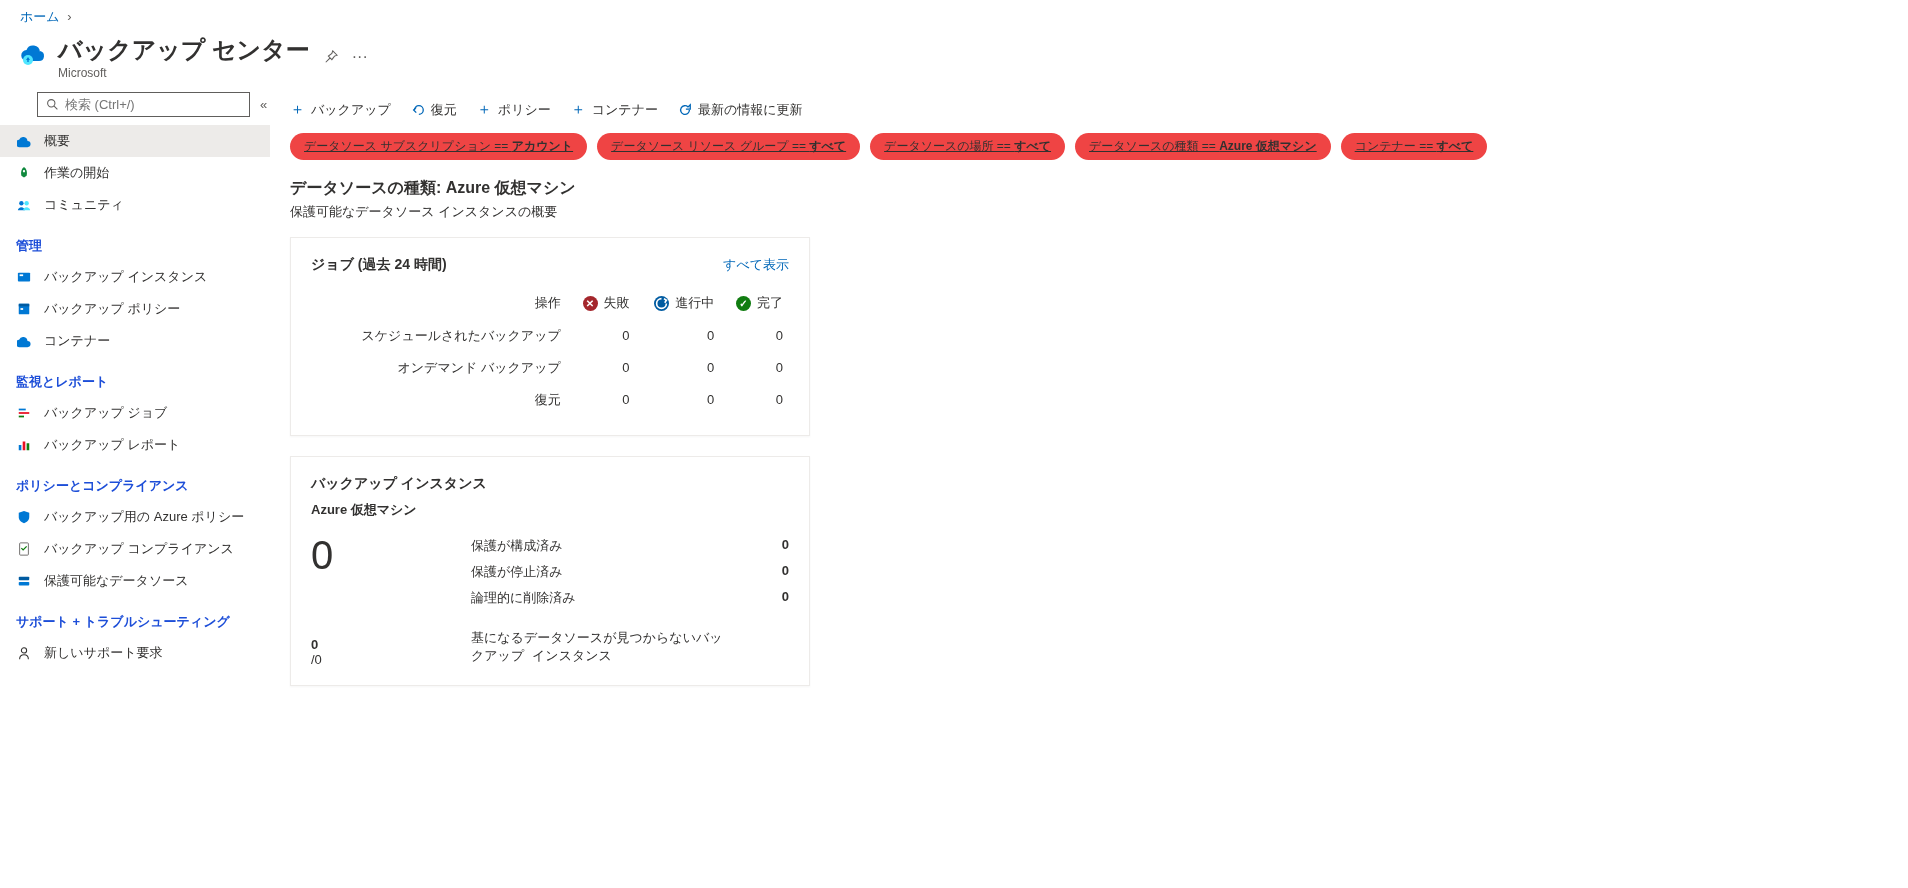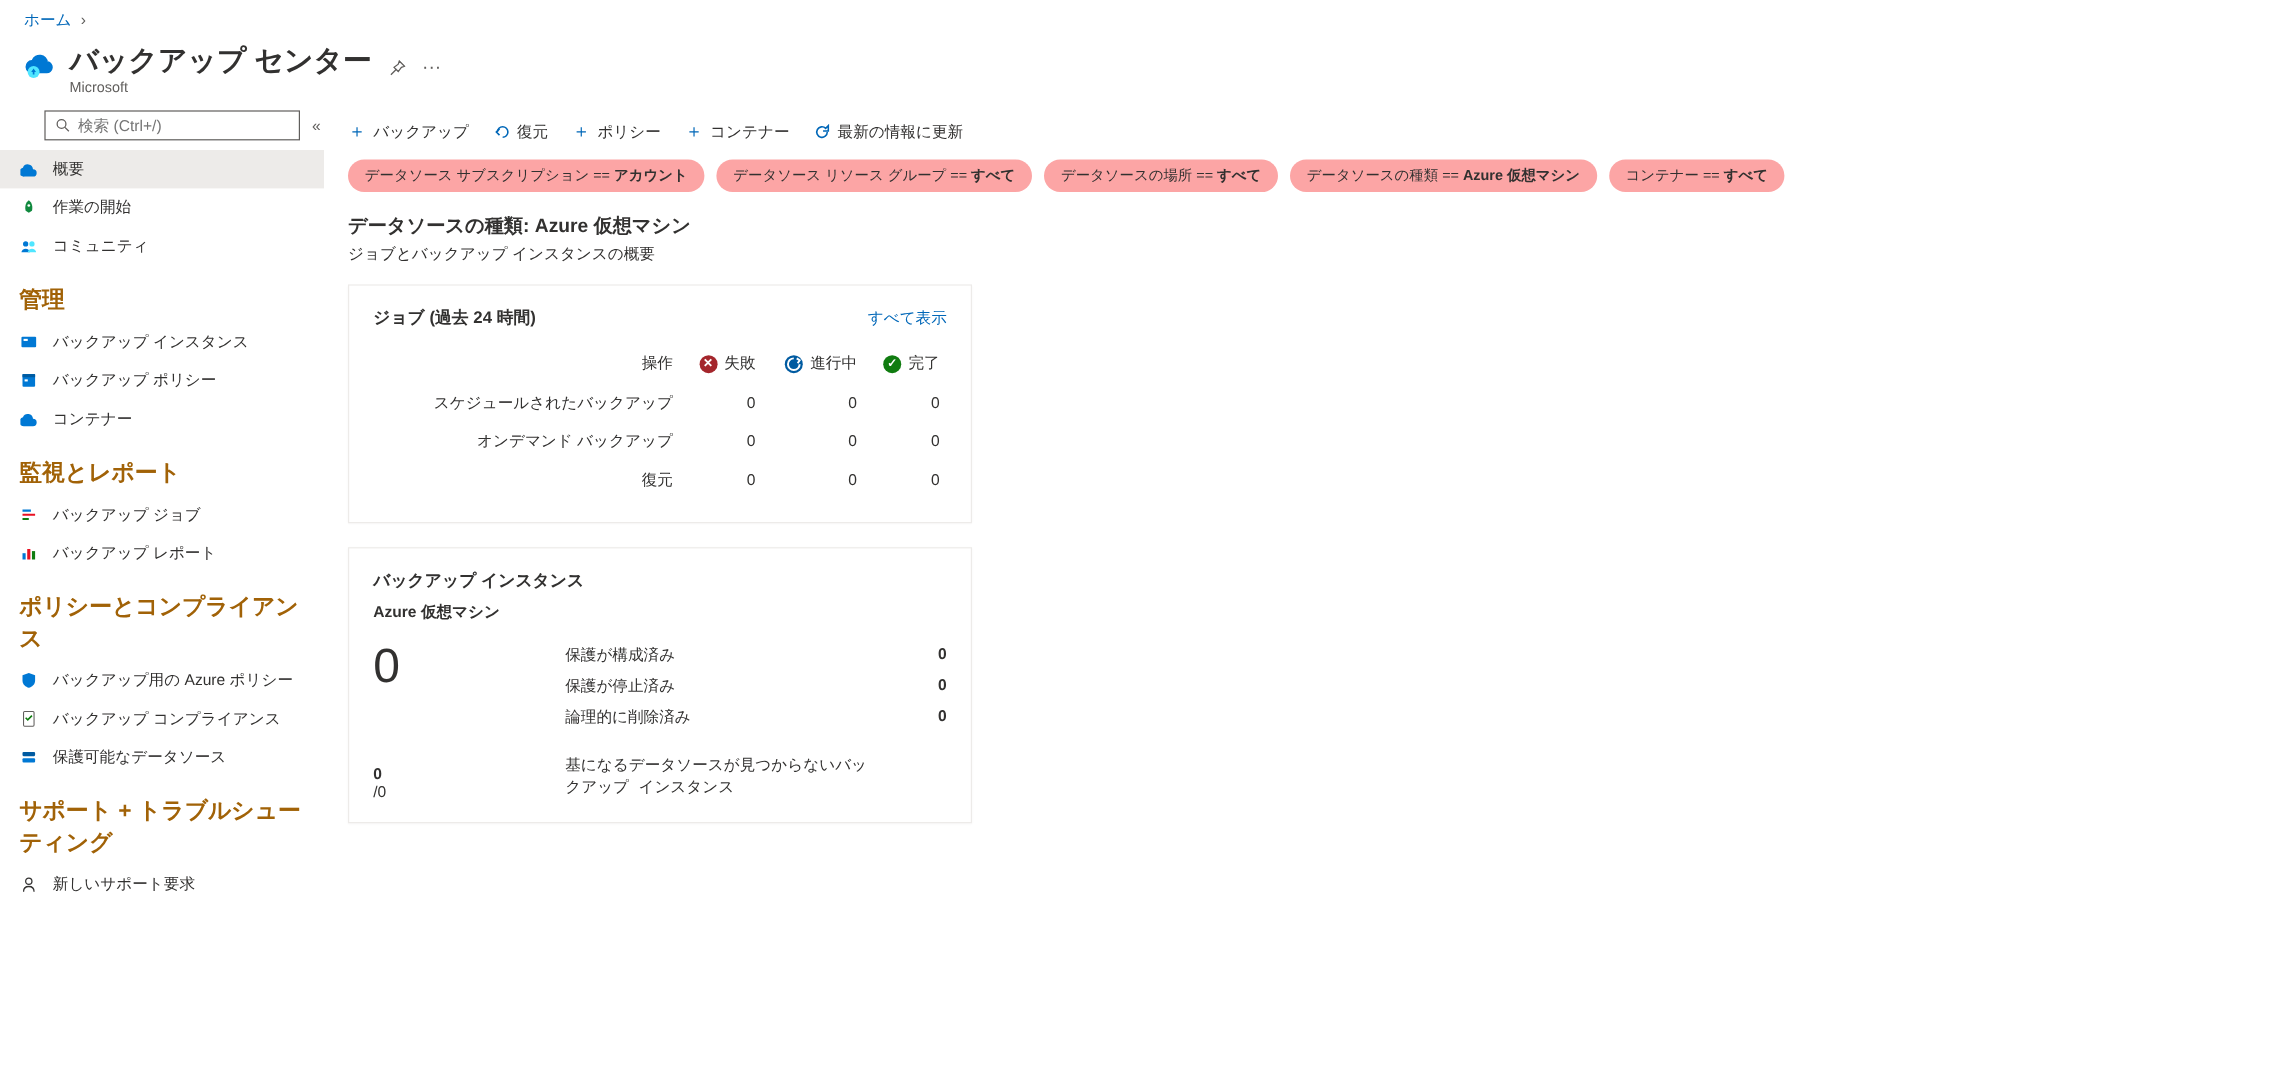--- a/index.html
+++ b/index.html
@@ -20,29 +20,29 @@
 .sidebar { width: 270px; min-width: 270px; padding: 0 0 20px; }
 .search-row { display: flex; align-items: center; padding: 0 16px 8px; margin-left: 21px; }
 .search-box { flex: 1; display: flex; align-items: center; border: 1px solid #605e5c; padding: 4px 8px; font-size: 13px; }
 .search-box .icon { color: #605e5c; margin-right: 6px; }
 .search-box input { border: none; outline: none; flex: 1; font-size: 13px; font-family: inherit; }
 .collapse-btn { margin-left: 10px; color: #605e5c; cursor: pointer; font-size: 13px; }
 
 .nav-item { display: flex; align-items: center; padding: 7px 16px; cursor: pointer; font-size: 13px; }
 .nav-item.active { background: #edebe9; }
 .nav-item .icon { width: 16px; height: 16px; margin-right: 12px; display: inline-flex; align-items: center; justify-content: center; font-size: 13px; }
-.section-label { padding: 16px 16px 6px; font-size: 19px; font-weight: 600; color: #a16207; }
+.section-label { padding: 16px 16px 6px; font-size: 13px; font-weight: 600; color: #1d4ed8; }
 
 .main { flex: 1; padding: 0 24px 24px 0; }
 .toolbar { display: flex; align-items: center; gap: 20px; padding: 8px 0 14px 20px; }
 .toolbar-item { display: flex; align-items: center; gap: 6px; color: #323130; cursor: pointer; font-size: 13px; }
 .toolbar-item .icon { color: #0067b8; font-size: 15px; }
 
 .filters { display: flex; flex-wrap: wrap; gap: 10px; padding: 0 0 18px 20px; }
-.filter-pill { background: #fca5a5; border-radius: 14px; padding: 5px 14px; font-size: 12px; cursor: pointer; white-space: nowrap; }
+.filter-pill { background: #ef4444; border-radius: 14px; padding: 5px 14px; font-size: 12px; cursor: pointer; white-space: nowrap; text-decoration: underline; }
 .filter-pill .k { color: #323130; }
 .filter-pill .v { font-weight: 600; }
 
 .section-heading { padding: 0 0 4px 20px; font-size: 16px; font-weight: 600; }
 .section-sub { padding: 0 0 16px 20px; font-size: 13px; color: #323130; }
 
 .card { border: 1px solid #edebe9; margin: 0 0 20px 20px; max-width: 520px; padding: 18px 20px; box-shadow: 0 1px 2px rgba(0,0,0,0.04); }
 .card-head { display: flex; justify-content: space-between; align-items: center; margin-bottom: 12px; }
 .card-head .title { font-weight: 600; font-size: 14px; }
 .card-head .link { color: #0067b8; font-size: 13px; cursor: pointer; }
@@ -270,21 +270,21 @@
 
     <div class="filters">
       <div class="filter-pill"><span class="k">データソース サブスクリプション == </span><span class="v">アカウント</span></div>
       <div class="filter-pill"><span class="k">データソース リソース グループ == </span><span class="v">すべて</span></div>
       <div class="filter-pill"><span class="k">データソースの場所 == </span><span class="v">すべて</span></div>
       <div class="filter-pill"><span class="k">データソースの種類 == </span><span class="v">Azure 仮想マシン</span></div>
       <div class="filter-pill"><span class="k">コンテナー == </span><span class="v">すべて</span></div>
     </div>
 
     <div class="section-heading">データソースの種類: Azure 仮想マシン</div>
-    <div class="section-sub">ジョブとバックアップ インスタンスの概要</div>
+    <div class="section-sub">保護可能なデータソース インスタンスの概要</div>
 
     <div class="card">
       <div class="card-head">
         <span class="title">ジョブ (過去 24 時間)</span>
         <span class="link">すべて表示</span>
       </div>
       <table class="jobs-table">
         <thead>
           <tr>
             <th>操作</th>

